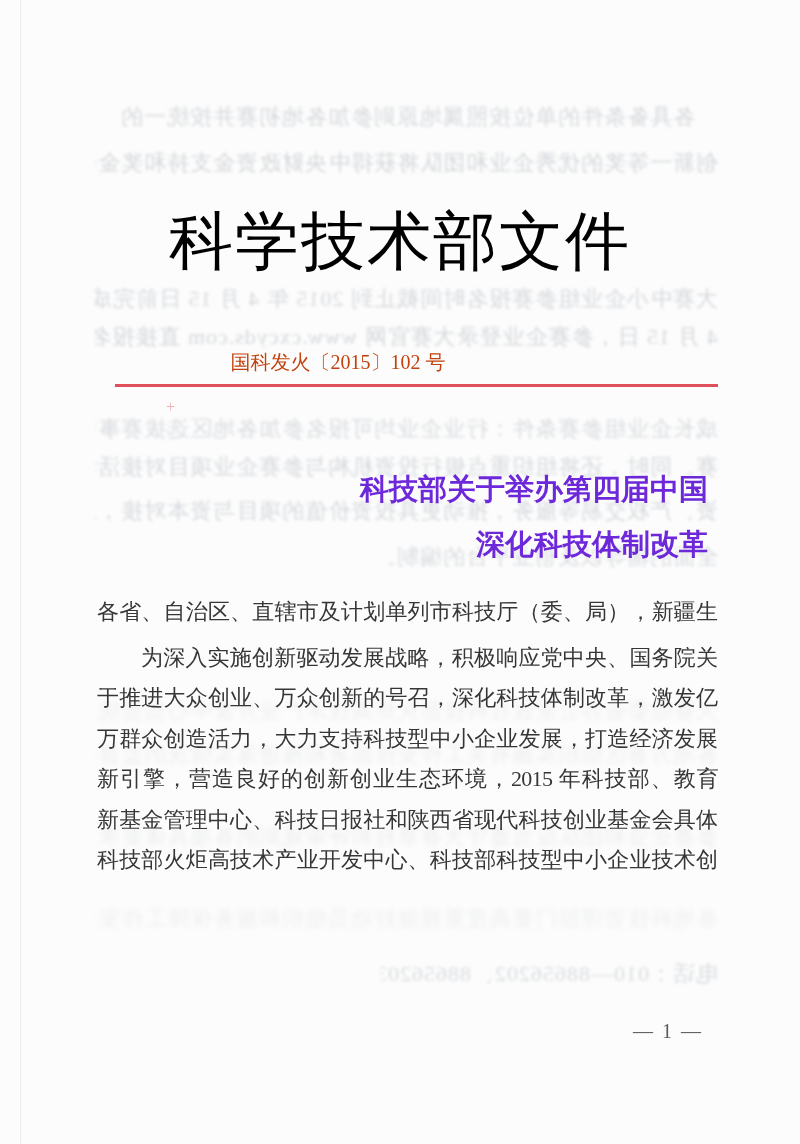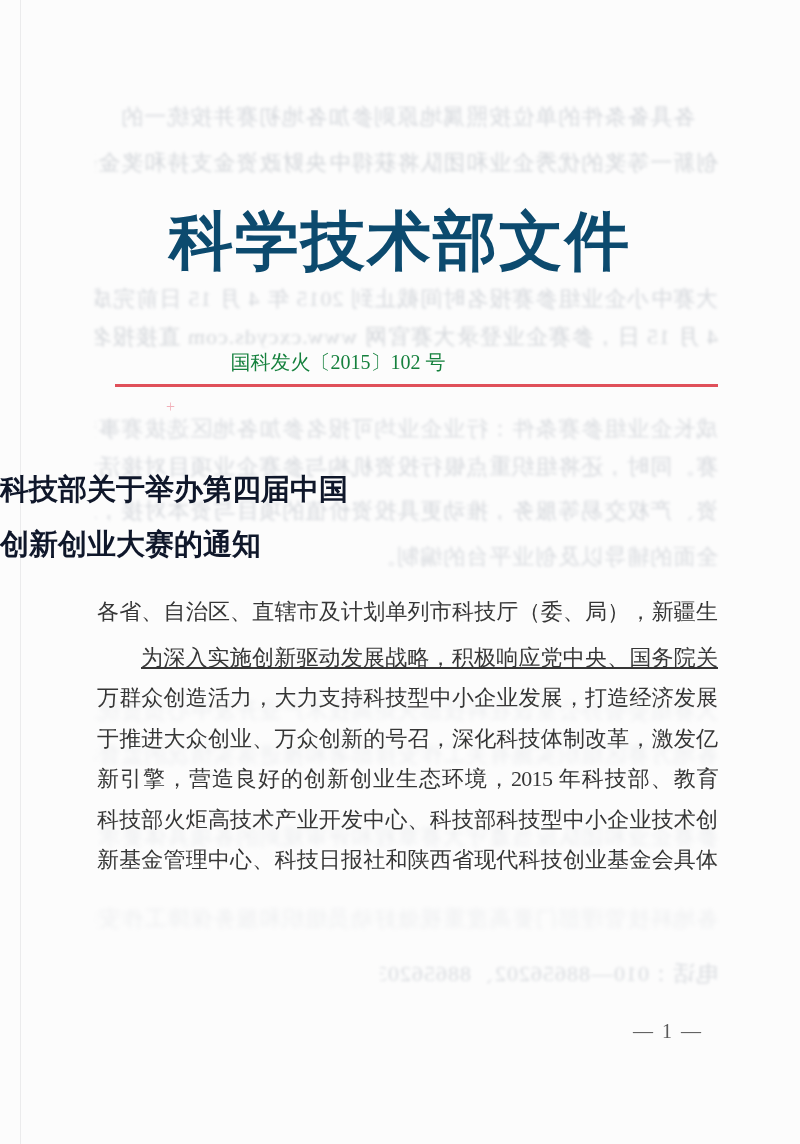--- a/index.html
+++ b/index.html
@@ -36,57 +36,57 @@
     letter-spacing: 1px;
   }
   .bleed.faint { filter: blur(2.1px); }
 
   .org-title {
     position: absolute;
     left: 0; top: 198px;
     width: 800px;
     text-align: center;
     font-size: 64px;
-    font-weight: bold;
+    font-weight: normal;
     letter-spacing: 2px;
-    color: #0c4a6e;
+    color: #000000;
     font-family: "Liberation Serif", serif;
   }
 
   .doc-number {
     position: absolute;
     left: 0; top: 349px;
     width: 676px;
     text-align: center;
     font-size: 20px;
-    color: #15803d;
+    color: #c2410c;
   }
 
   .red-divider {
     position: absolute;
     left: 115px; top: 384px;
     width: 603px; height: 3px;
     background: #e0505a;
   }
 
   .plus-artifact {
     position: absolute;
     left: 166px; top: 398px;
     font-size: 16px;
     color: rgba(231, 84, 104, 0.45);
   }
 
   .notice-title {
     position: absolute;
     left: 0; top: 462px;
     width: 708px;
-    text-align: left;
+    text-align: right;
     font-size: 29px;
     font-weight: bold;
-    color: #0f172a;
+    color: #6d28d9;
     line-height: 55px;
   }
 
   .body-block {
     position: absolute;
     left: 97px; top: 592px;
     width: 621px;
     font-size: 22px;
     color: #363636;
   }
@@ -94,21 +94,21 @@
     height: 40.5px;
     line-height: 40.5px;
     white-space: nowrap;
   }
   .line.fill {
     text-align: justify;
     text-align-last: justify;
     white-space: normal;
     overflow: hidden;
   }
-  .line.indent { padding-left: 44px; text-decoration: underline; }
+  .line.indent { padding-left: 44px; }
   .line.tight { letter-spacing: -0.7px; }
   .line.para-gap { margin-top: 5px; }
 
   .page-number {
     position: absolute;
     left: 608px; top: 1020px;
     width: 120px;
     text-align: center;
     font-size: 20px;
     color: #5a5a5a;
@@ -139,28 +139,28 @@
   <div class="org-title">科学技术部文件</div>
 
   <div class="doc-number">国科发火〔2015〕102 号</div>
 
   <div class="red-divider"></div>
 
   <div class="plus-artifact">+</div>
 
   <div class="notice-title">
     <div>科技部关于举办第四届中国</div>
-    <div>创新创业大赛的通知</div>
+    <div>深化科技体制改革</div>
   </div>
 
   <div class="body-block">
     <div class="line fill">各省、自治区、直辖市及计划单列市科技厅（委、局），新疆生产</div>
     <div class="line fill indent para-gap">为深入实施创新驱动发展战略，积极响应党中央、国务院关</div>
+    <div class="line fill">于推进大众创业、万众创新的号召，深化科技体制改革，激发亿</div>
     <div class="line fill">万群众创造活力，大力支持科技型中小企业发展，打造经济发展</div>
-    <div class="line fill">于推进大众创业、万众创新的号召，深化科技体制改革，激发亿</div>
     <div class="line fill tight">新引擎，营造良好的创新创业生态环境，2015 年科技部、教育部、</div>
+    <div class="line fill">新基金管理中心、科技日报社和陕西省现代科技创业基金会具体</div>
     <div class="line fill">科技部火炬高技术产业开发中心、科技部科技型中小企业技术创</div>
-    <div class="line fill">新基金管理中心、科技日报社和陕西省现代科技创业基金会具体</div>
   </div>
 
   <div class="page-number">— 1 —</div>
 
 </div>
 
 </body></html>

